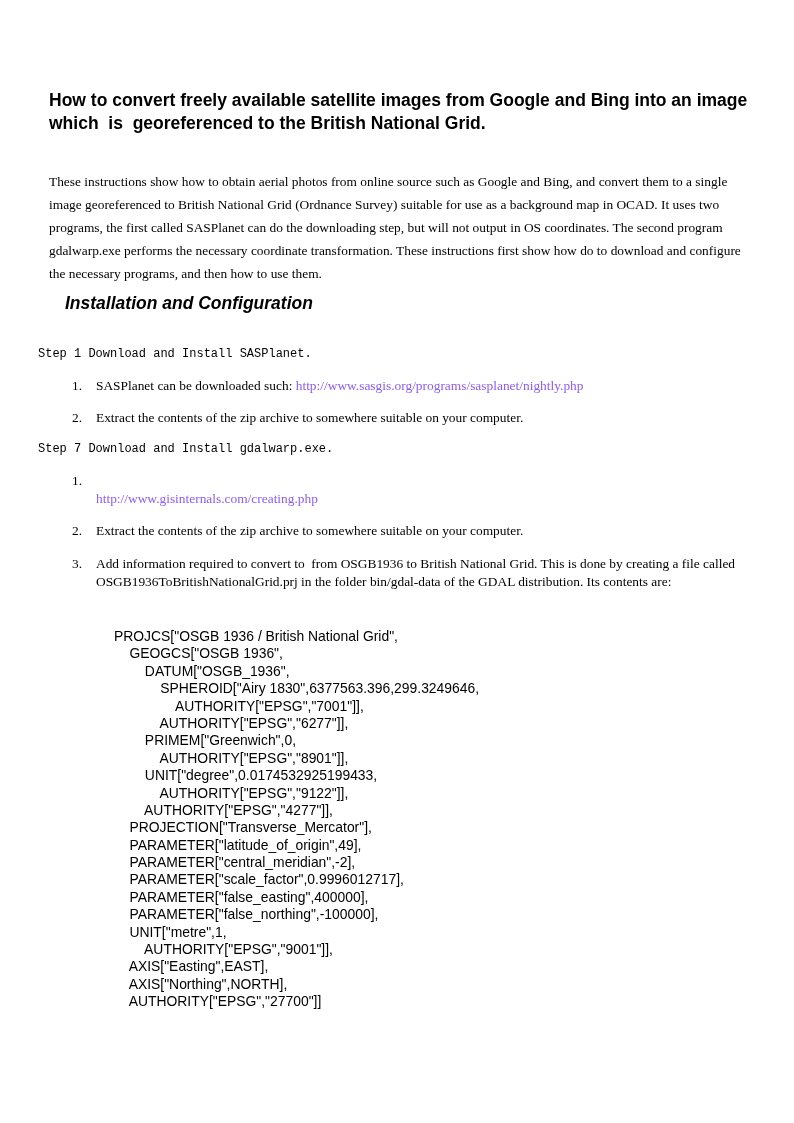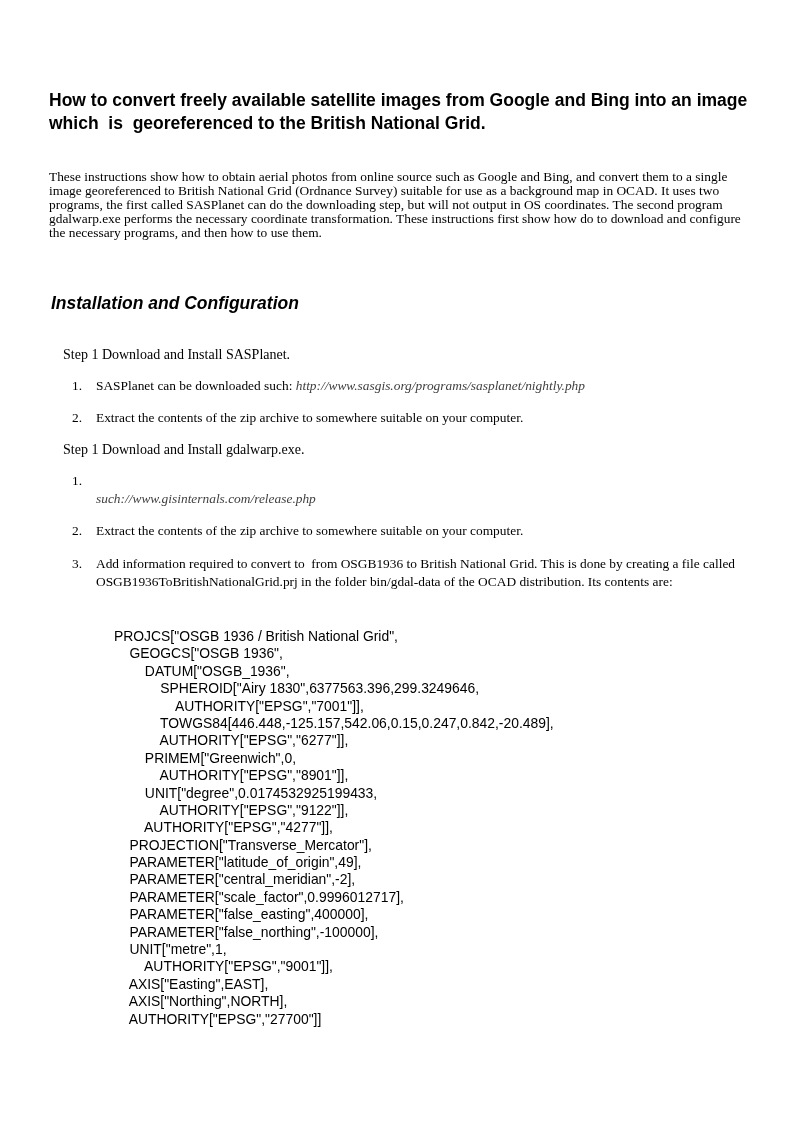--- a/index.html
+++ b/index.html
@@ -5,44 +5,44 @@
     html, body { margin: 0; padding: 0; background: #ffffff; }
     body { width: 794px; height: 1123px; position: relative; overflow: hidden; color: #000; }
     .page { position: absolute; left: 0; top: 0; width: 719px; height: 1123px; }
     .title {
       position: absolute; left: 49px; top: 89px; width: 720px;
       font-family: "Liberation Sans", sans-serif; font-weight: bold;
       font-size: 17.5px; line-height: 23px; margin: 0; white-space: pre-wrap;
     }
     .intro {
       position: absolute; left: 49px; top: 170px; width: 700px;
-      font-family: "Liberation Serif", serif; font-size: 13.4px; line-height: 14px; margin: 0;
+      font-family: "Liberation Serif", serif; font-size: 13.4px; line-height: 23px; margin: 0;
     }
     .section-heading {
-      position: absolute; left: 51px; top: 292px;
+      position: absolute; left: 65px; top: 292px;
       font-family: "Liberation Sans", sans-serif; font-weight: bold; font-style: italic;
       font-size: 17.5px; line-height: 22px; margin: 0;
     }
     .step-label {
-      position: absolute; left: 63px;
-      font-family: Liberation Serif, serif; font-size: 14px; line-height: 17px; margin: 0;
+      position: absolute; left: 38px;
+      font-family: Liberation Mono, monospace; font-size: 12px; line-height: 17px; margin: 0;
     }
     .ol-item {
       position: absolute; left: 72px; width: 670px;
       font-family: "Liberation Serif", serif; font-size: 13.4px; line-height: 18px;
       display: flex;
     }
     .ol-num { width: 24px; flex: 0 0 24px; }
     .ol-text { flex: 1; white-space: pre-wrap; }
     .code {
       position: absolute; left: 114px; top: 628px; width: 620px;
       font-family: "Liberation Sans", sans-serif; font-size: 13.9px; line-height: 17.4px;
     }
     .code-line { white-space: pre; height: 17.4px; }
-    a.link { color: #404040; text-decoration: none; font-style: italic; }
+    a.link { color: #8b5cf6; text-decoration: none; }
   </style>
 </head>
 <body>
 
 <div class="page">
 
   <h1 class="title">How to convert freely available satellite images from Google and Bing into an image which  is  georeferenced to the British National Grid.</h1>
 
   <p class="intro">These instructions show how to obtain aerial photos from online source such as Google and Bing, and convert them to a single image georeferenced to British National Grid (Ordnance Survey) suitable for use as a background map in OCAD. It uses two programs, the first called SASPlanet can do the downloading step, but will not output in OS coordinates. The second program gdalwarp.exe  performs the necessary coordinate transformation. These instructions first show how do to download and configure the necessary programs, and then how to use them.</p>
 
@@ -53,44 +53,43 @@
   <div class="ol-item" style="top:377px;">
     <span class="ol-num">1.</span>
     <span class="ol-text"><span>SASPlanet can be downloaded such: </span><a class="link">http://www.sasgis.org/programs/sasplanet/nightly.php</a></span>
   </div>
 
   <div class="ol-item" style="top:409px;">
     <span class="ol-num">2.</span>
     <span class="ol-text">Extract the contents of the zip archive to somewhere suitable on your computer.</span>
   </div>
 
-  <p class="step-label" style="top:441px;">Step 1 Download and Install gdalwarp.exe.</p>
+  <p class="step-label" style="top:441px;">Step 7 Download and Install gdalwarp.exe.</p>
 
   <div class="ol-item" style="top:472px;">
     <span class="ol-num">1.</span>
-    <span class="ol-text"><br><a class="link">such://www.gisinternals.com/release.php</a></span>
+    <span class="ol-text"><br><a class="link">http://www.gisinternals.com/creating.php</a></span>
   </div>
 
   <div class="ol-item" style="top:522px;">
     <span class="ol-num">2.</span>
     <span class="ol-text">Extract the contents of the zip archive to somewhere suitable on your computer.</span>
   </div>
 
   <div class="ol-item" style="top:555px;">
     <span class="ol-num">3.</span>
-    <span class="ol-text">Add information required to convert to  from OSGB1936 to British National Grid. This is done by creating a file called OSGB1936ToBritishNationalGrid.prj in the folder bin/gdal-data of the OCAD distribution. Its contents are:</span>
+    <span class="ol-text">Add information required to convert to  from OSGB1936 to British National Grid. This is done by creating a file called OSGB1936ToBritishNationalGrid.prj in the folder bin/gdal-data of the GDAL distribution. Its contents are:</span>
   </div>
 
   <div class="code">
     <div class="code-line">PROJCS["OSGB 1936 / British National Grid",</div>
     <div class="code-line">    GEOGCS["OSGB 1936",</div>
     <div class="code-line">        DATUM["OSGB_1936",</div>
     <div class="code-line">            SPHEROID["Airy 1830",6377563.396,299.3249646,</div>
     <div class="code-line">                AUTHORITY["EPSG","7001"]],</div>
-    <div class="code-line">            TOWGS84[446.448,-125.157,542.06,0.15,0.247,0.842,-20.489],</div>
     <div class="code-line">            AUTHORITY["EPSG","6277"]],</div>
     <div class="code-line">        PRIMEM["Greenwich",0,</div>
     <div class="code-line">            AUTHORITY["EPSG","8901"]],</div>
     <div class="code-line">        UNIT["degree",0.0174532925199433,</div>
     <div class="code-line">            AUTHORITY["EPSG","9122"]],</div>
     <div class="code-line">        AUTHORITY["EPSG","4277"]],</div>
     <div class="code-line">    PROJECTION["Transverse_Mercator"],</div>
     <div class="code-line">    PARAMETER["latitude_of_origin",49],</div>
     <div class="code-line">    PARAMETER["central_meridian",-2],</div>
     <div class="code-line">    PARAMETER["scale_factor",0.9996012717],</div>

